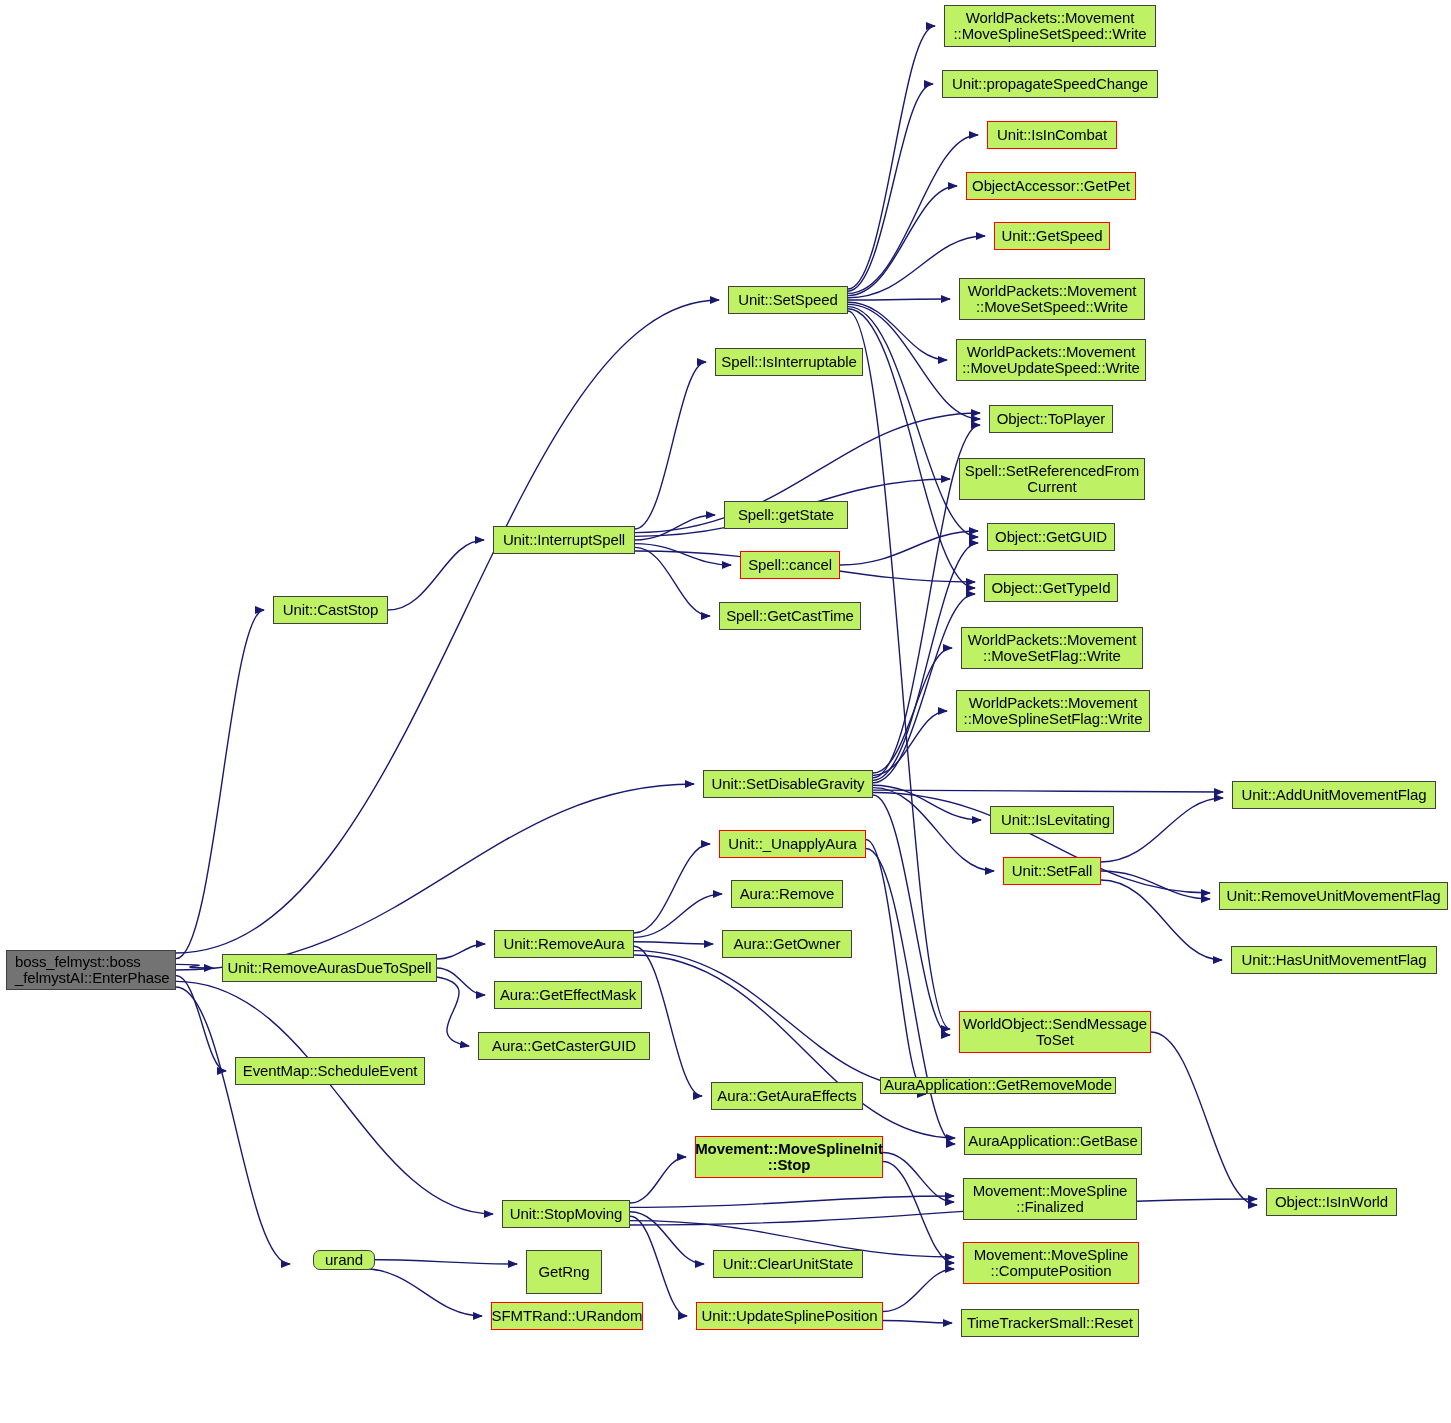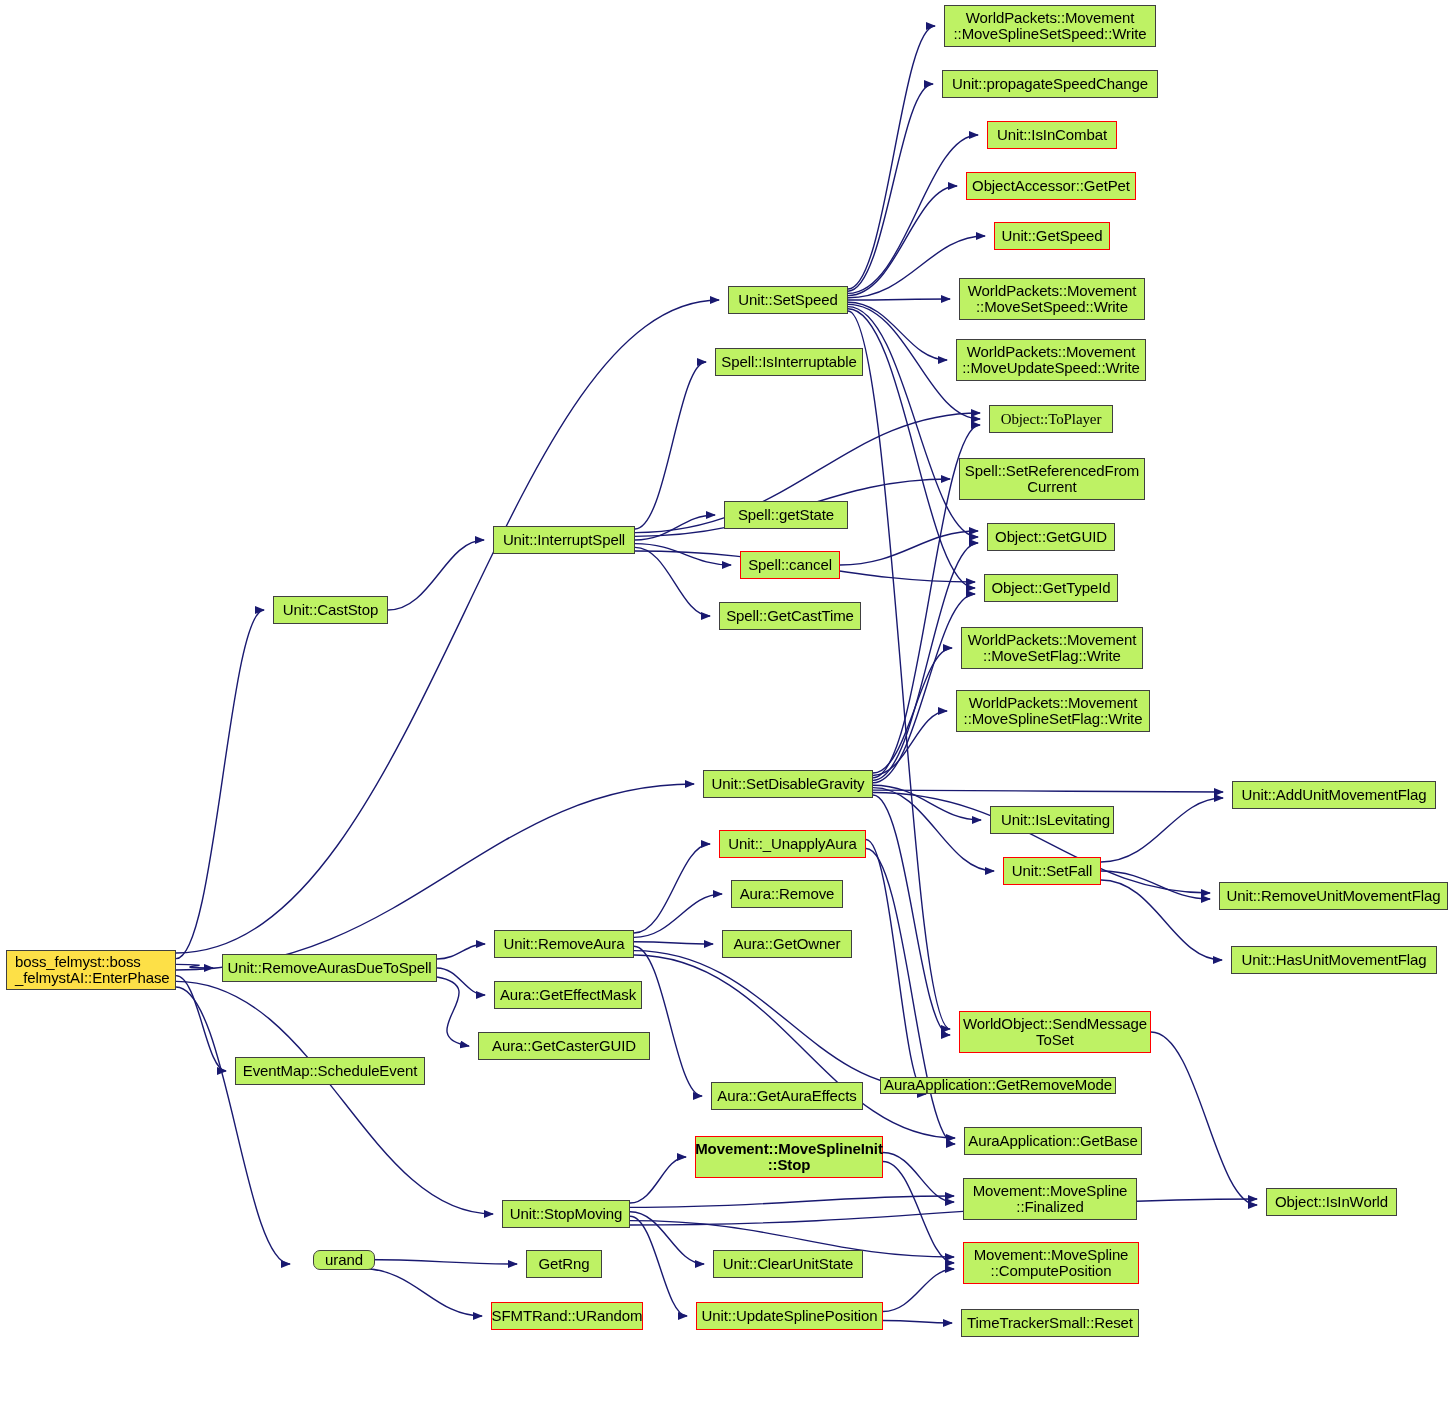--- a/index.html
+++ b/index.html
@@ -25,21 +25,21 @@
     font-size:15px;
     line-height:1.08;
     color:#000000;
     letter-spacing:-0.1px;
     white-space:pre-line;
     padding:0 4px;
     z-index:5;
   }
   .node.red{border:1px solid #ff0000;}
   .node.root{
-    background:#fde047;
+    background:#737373;
     border:1px solid #404040;
     text-align:left;
     justify-content:flex-start;
     padding-left:8px;
   }
 </style>
 </head>
 <body>
 
 <div id="graph">
@@ -121,21 +121,21 @@
 _felmystAI::EnterPhase</div>
       <div class="node" style="left: 273px; top: 596px; width: 115px; height: 28px;">Unit::CastStop</div>
       <div class="node" style="left: 222px; top: 954px; width: 215px; height: 28px;">Unit::RemoveAurasDueToSpell</div>
       <div class="node" style="left: 235px; top: 1057px; width: 190px; height: 28px;">EventMap::ScheduleEvent</div>
       <div class="node" style="left: 313px; top: 1250px; width: 62px; height: 20px; border-radius: 7px;">urand</div>
       <div class="node" style="left: 493px; top: 526px; width: 142px; height: 28px;">Unit::InterruptSpell</div>
       <div class="node" style="left: 494px; top: 930px; width: 140px; height: 28px;">Unit::RemoveAura</div>
       <div class="node" style="left: 494px; top: 981px; width: 148px; height: 28px;">Aura::GetEffectMask</div>
       <div class="node" style="left: 478px; top: 1032px; width: 172px; height: 28px;">Aura::GetCasterGUID</div>
       <div class="node" style="left: 502px; top: 1200px; width: 128px; height: 28px;">Unit::StopMoving</div>
-      <div class="node" style="left: 526px; top: 1250px; width: 76px; height: 28px;">GetRng</div>
+      <div class="node" style="left: 526px; top: 1250px; width: 76px; height: 44px;">GetRng</div>
       <div class="node red" style="left: 491px; top: 1302px; width: 152px; height: 28px;">SFMTRand::URandom</div>
       <div class="node" style="left: 728px; top: 286px; width: 120px; height: 28px;">Unit::SetSpeed</div>
       <div class="node" style="left: 715px; top: 348px; width: 148px; height: 28px;">Spell::IsInterruptable</div>
       <div class="node" style="left: 724px; top: 501px; width: 124px; height: 28px;">Spell::getState</div>
       <div class="node red" style="left: 740px; top: 551px; width: 100px; height: 28px;">Spell::cancel</div>
       <div class="node" style="left: 719px; top: 602px; width: 142px; height: 28px;">Spell::GetCastTime</div>
       <div class="node" style="left: 703px; top: 770px; width: 170px; height: 28px;">Unit::SetDisableGravity</div>
       <div class="node red" style="left: 719px; top: 830px; width: 147px; height: 28px;">Unit::_UnapplyAura</div>
       <div class="node" style="left: 731px; top: 880px; width: 112px; height: 28px;">Aura::Remove</div>
       <div class="node" style="left: 722px; top: 930px; width: 130px; height: 28px;">Aura::GetOwner</div>
@@ -147,21 +147,21 @@
       <div class="node" style="left: 944px; top: 5px; width: 212px; height: 42px;">WorldPackets::Movement
 ::MoveSplineSetSpeed::Write</div>
       <div class="node" style="left: 942px; top: 70px; width: 216px; height: 28px;">Unit::propagateSpeedChange</div>
       <div class="node red" style="left: 987px; top: 121px; width: 130px; height: 28px;">Unit::IsInCombat</div>
       <div class="node red" style="left: 966px; top: 172px; width: 170px; height: 28px;">ObjectAccessor::GetPet</div>
       <div class="node red" style="left: 994px; top: 222px; width: 116px; height: 28px;">Unit::GetSpeed</div>
       <div class="node" style="left: 959px; top: 278px; width: 186px; height: 42px;">WorldPackets::Movement
 ::MoveSetSpeed::Write</div>
       <div class="node" style="left: 956px; top: 339px; width: 190px; height: 42px;">WorldPackets::Movement
 ::MoveUpdateSpeed::Write</div>
-      <div class="node" style="left: 989px; top: 405px; width: 124px; height: 28px; font-family: Liberation Serif, serif;">Object::ToPlayer</div>
+      <div class="node" style="left: 989px; top: 405px; width: 124px; height: 28px;">Object::ToPlayer</div>
       <div class="node" style="left: 959px; top: 458px; width: 186px; height: 42px;">Spell::SetReferencedFrom
 Current</div>
       <div class="node" style="left: 987px; top: 523px; width: 128px; height: 28px;">Object::GetGUID</div>
       <div class="node" style="left: 984px; top: 574px; width: 134px; height: 28px;">Object::GetTypeId</div>
       <div class="node" style="left: 961px; top: 627px; width: 182px; height: 42px;">WorldPackets::Movement
 ::MoveSetFlag::Write</div>
       <div class="node" style="left: 956px; top: 690px; width: 194px; height: 42px;">WorldPackets::Movement
 ::MoveSplineSetFlag::Write</div>
       <div class="node" style="left: 990px; top: 806px; width: 124px; height: 28px; padding-left: 11px;">Unit::IsLevitating</div>
       <div class="node red" style="left: 1003px; top: 857px; width: 98px; height: 28px;">Unit::SetFall</div>

